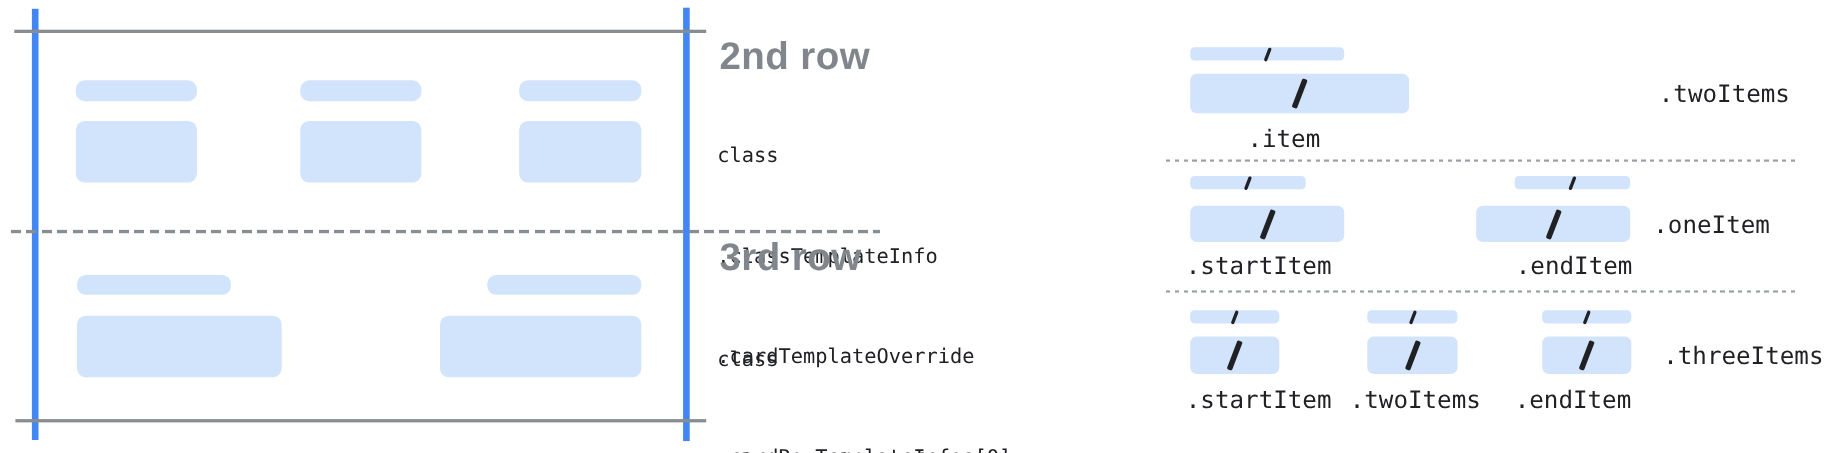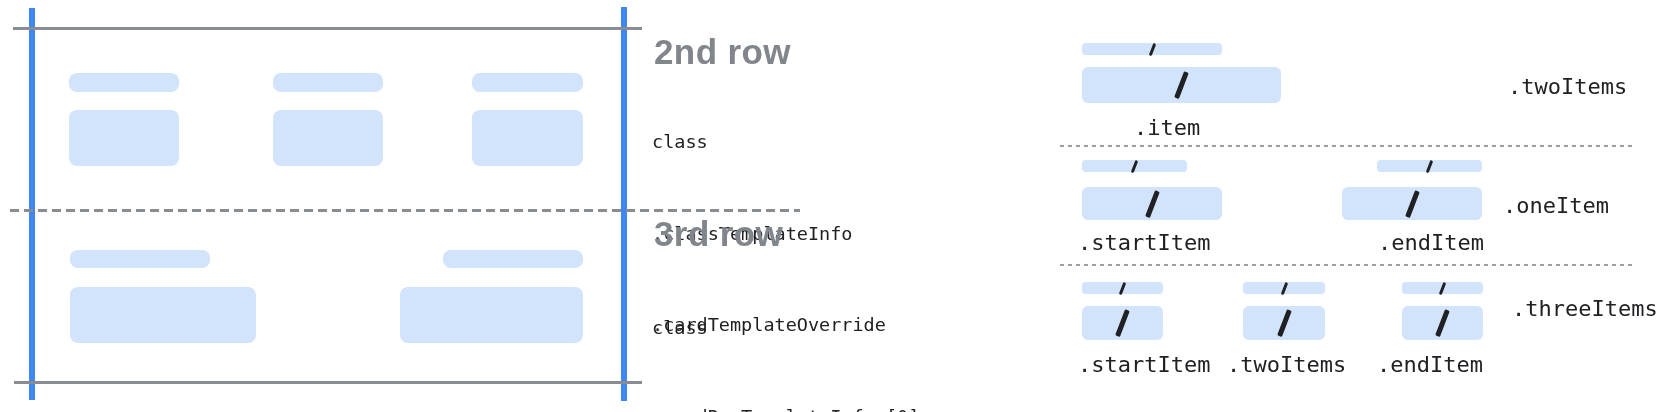--- a/index.html
+++ b/index.html
@@ -157,17 +157,17 @@
       </div>
       <div class="bar r-sm" style="left:1402px;top:282px;width:81px;height:12px">
         <span class="slash sm"></span>
       </div>
       <div class="bar r-md" style="left:1402px;top:306px;width:81px;height:34px">
         <span class="slash lg"></span>
       </div>
       <div class="mono-label" style="left:1078px;top:352px">.startItem</div>
       <div class="mono-label" style="left:1227px;top:352px">.twoItems</div>
       <div class="mono-label" style="left:1377px;top:352px">.endItem</div>
-      <div class="mono-label" style="left:1512px;top:296px">.threeItems</div>
+      <div class="mono-label" style="left:1512px;top:312px">.threeItems</div>
     </div>
 
   </div>
 </div>
 
 </body></html>

